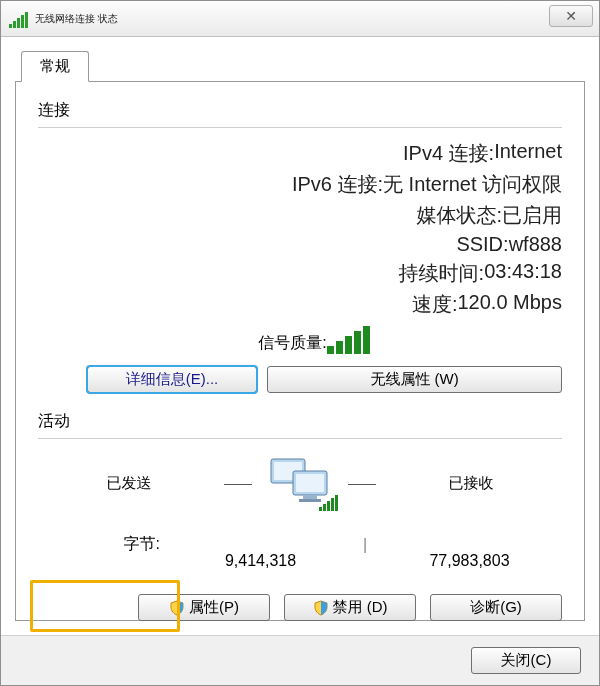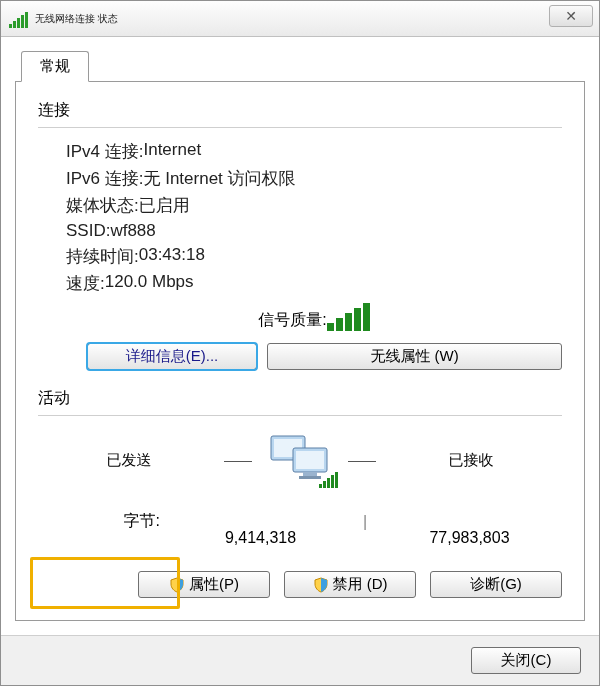--- a/index.html
+++ b/index.html
@@ -90,23 +90,23 @@
     padding: 18px 22px 16px 22px;
   }
   .section-title { font-size: 16px; margin-bottom: 6px; }
   .section-hr {
     border: none;
     border-top: 1px solid #cfcfcf;
     margin: 4px 0 10px 0;
   }
   .kv {
     display: flex;
-    justify-content: flex-start;
+    justify-content: flex-end;
     padding: 2px 0 2px 28px;
-    font-size: 17px;
+    font-size: 20px;
     color: #222;
   }
   .kv .k { }
   .kv .v { font-family: Tahoma, "Microsoft YaHei", sans-serif; }
   .signal-row {
     display: flex;
     justify-content: center;
     align-items: flex-end;
     padding: 6px 0 12px 28px;
   }

